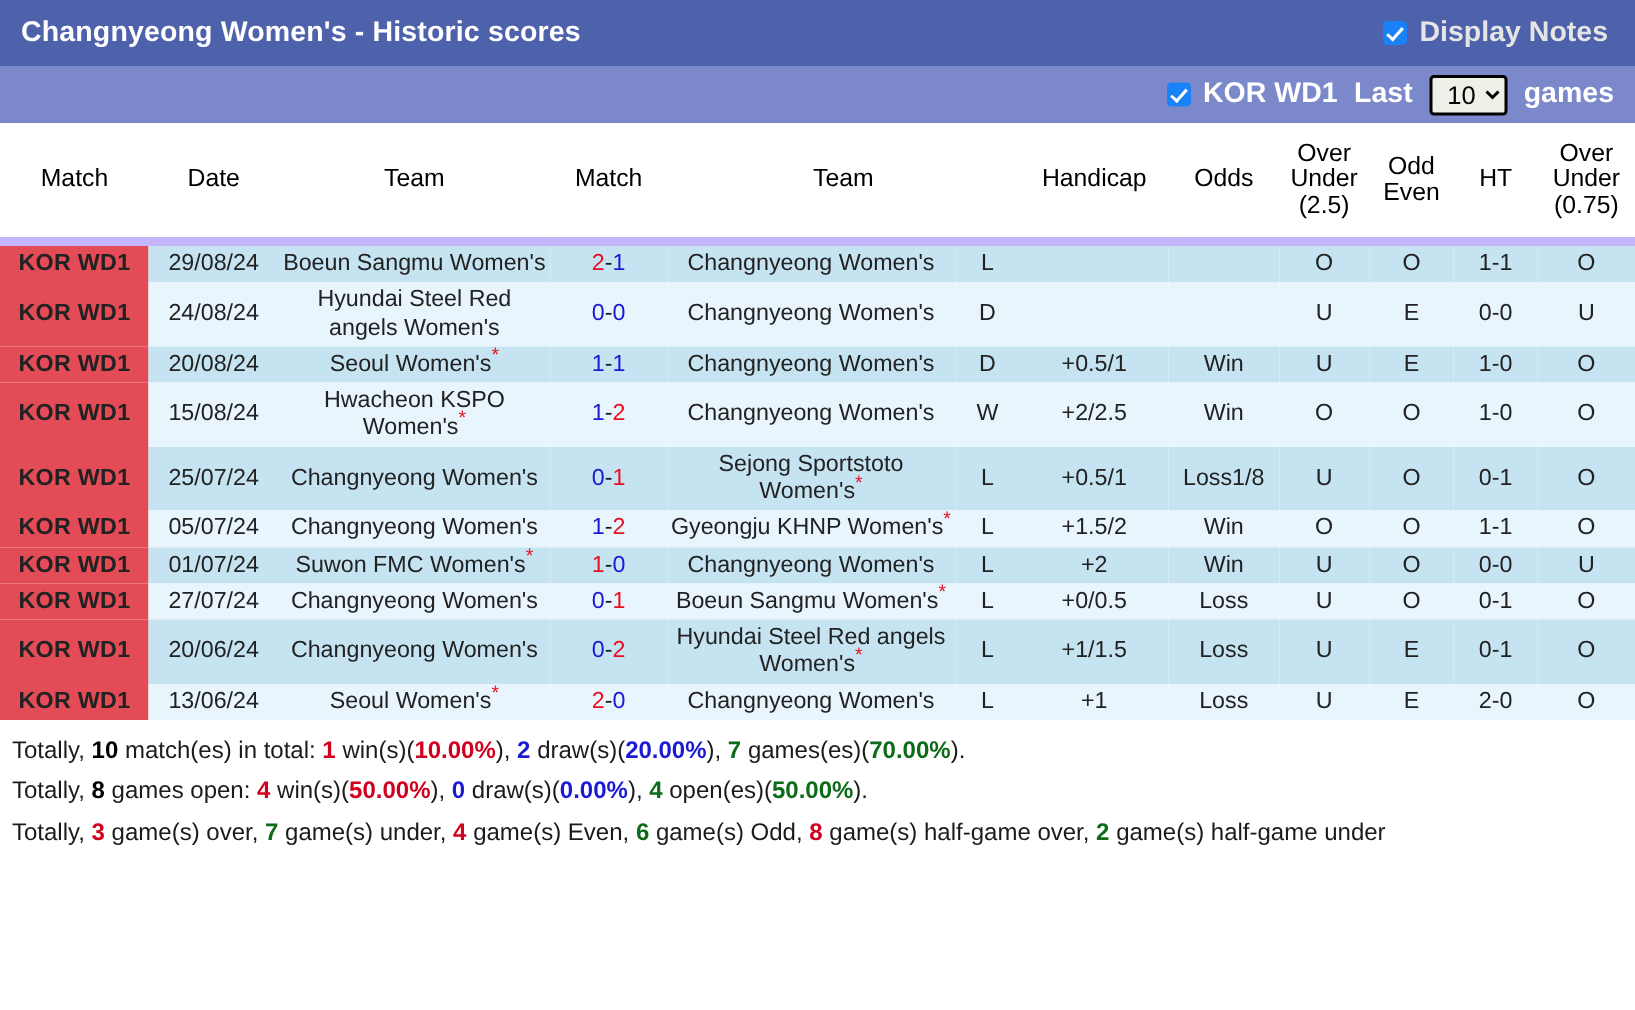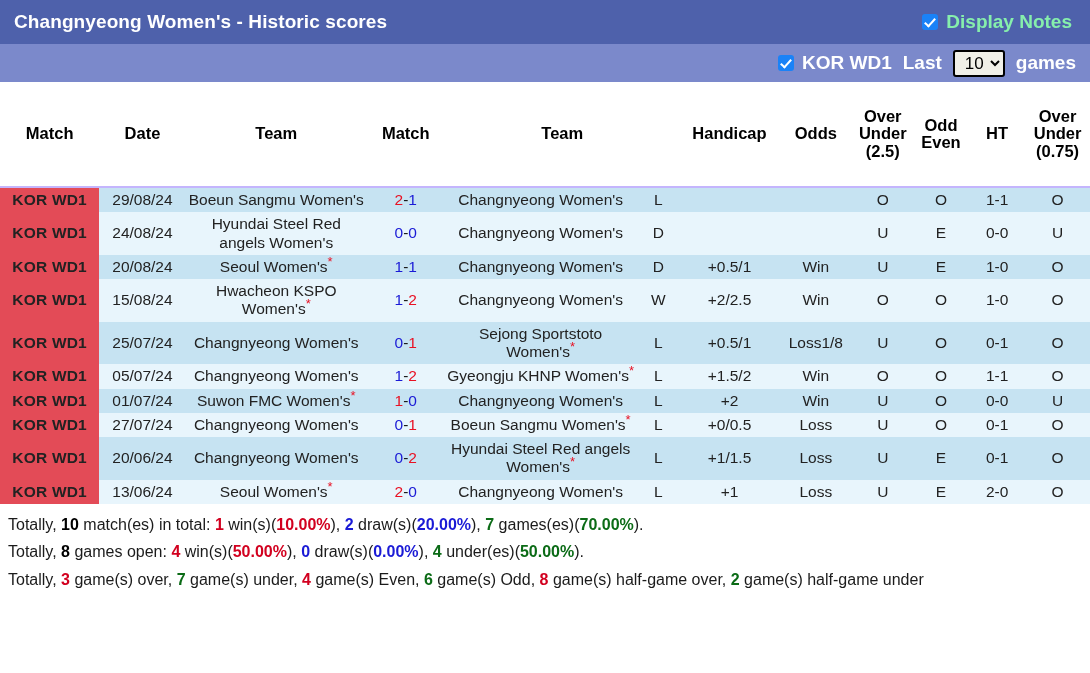--- a/index.html
+++ b/index.html
@@ -33,21 +33,21 @@
     letter-spacing: 0.1px;
     white-space: nowrap;
   }
   .notes-wrap {
     display: flex;
     align-items: center;
     gap: 8px;
     padding-right: 4px;
   }
   .notes-label {
-    color: #86efac;
+    color: #e5e5e5;
     font-size: 19px;
     font-weight: bold;
     white-space: nowrap;
   }
 
   
   .subbar {
     background: #7b89cb;
     height: 38px;
     display: flex;
@@ -100,28 +100,28 @@
 
   
   table.hist {
     width: 1090px;
     border-collapse: collapse;
     table-layout: fixed;
   }
   table.hist th {
     background: #ffffff;
     font-size: 16.5px;
-    font-weight: bold;
+    font-weight: normal;
     color: #000;
     text-align: center;
-    padding: 18px 2px;
+    padding: 4px 2px;
     height: 68px;
     vertical-align: middle;
     line-height: 1.05;
-    border-bottom: 2px solid #c4b5fd;
+    border-bottom: 6px solid #c4b5fd;
   }
   table.hist td {
     font-size: 15.5px;
     text-align: center;
     vertical-align: middle;
     padding: 3px 2px;
     line-height: 1.18;
     color: #222;
   }
   tr.r-odd td { background: #c6e3f2; }
@@ -359,18 +359,18 @@
         <td class="w"><span>O</span></td>
       </tr>
     </tbody>
 </table>
 
 <div class="summary">
   <div>
     <span>Totally, </span><span class="s-bold">10</span><span> match(es) in total: </span><span class="s-red">1</span><span> win(s)(</span><span class="s-red">10.00%</span>), <span class="s-blue">2</span><span> draw(s)(</span><span class="s-blue">20.00%</span>), <span class="s-green">7</span><span> games(es)(</span><span class="s-green">70.00%</span>).
   </div>
   <div>
-    <span>Totally, </span><span class="s-bold">8</span><span> games open: </span><span class="s-red">4</span><span> win(s)(</span><span class="s-red">50.00%</span>), <span class="s-blue">0</span><span> draw(s)(</span><span class="s-blue">0.00%</span>), <span class="s-green">4</span><span> under(es)(</span><span class="s-green">50.00%</span>).
+    <span>Totally, </span><span class="s-bold">8</span><span> games open: </span><span class="s-red">4</span><span> win(s)(</span><span class="s-red">50.00%</span>), <span class="s-blue">0</span><span> draw(s)(</span><span class="s-blue">0.00%</span>), <span class="s-green">4</span><span> open(es)(</span><span class="s-green">50.00%</span>).
   </div>
   <div>
     <span>Totally, </span><span class="s-red">3</span><span> game(s) over, </span><span class="s-green">7</span><span> game(s) under, </span><span class="s-red">4</span><span> game(s) Even, </span><span class="s-green">6</span><span> game(s) Odd, </span><span class="s-red">8</span><span> game(s) half-game over, </span><span class="s-green">2</span><span> game(s) half-game under</span>
   </div>
 </div>
 
 </body></html>

